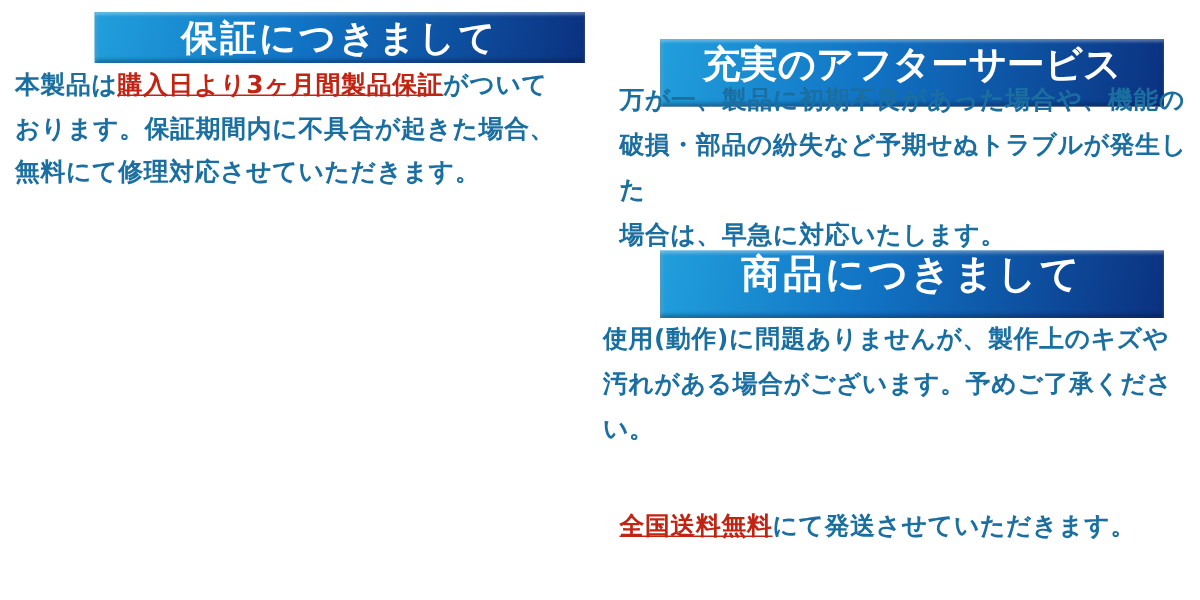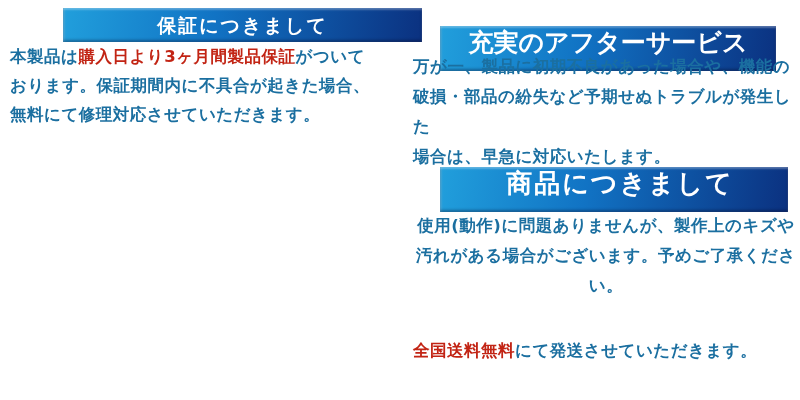--- a/index.html
+++ b/index.html
@@ -27,22 +27,22 @@
     position:absolute;
     background:linear-gradient(99deg,var(--banner-gradient-left) 0%,var(--banner-gradient-mid) 42%,var(--banner-gradient-right) 100%);
     color:var(--banner-text);
     font-weight:bold;
     text-align:center;
     letter-spacing:2px;
     box-shadow:inset 0 2px 2px rgba(255,255,255,0.28), inset 0 -2px 3px rgba(0,0,30,0.35), inset 2px 0 2px rgba(255,255,255,0.15);
     white-space:nowrap;
   }
   .banner-l{
-    left:63px; top:8px; width:359px; height:34px;
-    font-size:19px; line-height:34px;
+    left:63px; top:8px; width:327px; height:34px;
+    font-size:24px; line-height:34px;
   }
   .banner-r{
     left:440px; width:336px; height:45px;
     font-size:26px; line-height:33px;
   }
   .banner-r.tight{letter-spacing:0;font-size:25px;}
   .text-block{
     position:absolute;
     font-weight:bold;
     color:var(--body-text);
@@ -50,24 +50,24 @@
     line-height:29px;
     letter-spacing:0.5px;
   }
   .text-block p{
     margin:0 0 4px 0;
     white-space:pre-line;
   }
   .text-block p:last-child{margin-bottom:0;}
   .tb-left{left:10px; top:42px; width:392px;}
   .tb-r1{left:413px; top:52px;  width:386px; line-height:30px;}
-  .tb-r2{left:413px; top:211px; width:386px; line-height:30px;text-align:center;}
+  .tb-r2{left:402px; top:211px; width:386px; line-height:30px;}
   .tb-r3{left:413px; top:336px; width:386px; line-height:30px;}
   .seg-blue{color:var(--body-text);margin-top:28px;}
-  .seg-red{color:var(--highlight-text);}
+  .seg-red{color:var(--highlight-text);text-decoration:underline;}
 </style>
 </head>
 <body>
 
 <div class="canvas">
 
   <div class="banner banner-l">保証につきまして</div>
 
   <div class="text-block tb-left">
     <p><span class="seg-blue">本製品は</span><span class="seg-red">購入日より3ヶ月間製品保証</span><span class="seg-blue">がついて
@@ -76,21 +76,21 @@
   </div>
 
   <div class="banner banner-r tight" style="top:26px;">充実のアフターサービス</div>
 
   <div class="text-block tb-r1">
     <p><span class="seg-blue">万が一、製品に初期不良があった場合や、機能の
 破損・部品の紛失など予期せぬトラブルが発生した
 場合は、早急に対応いたします。</span></p>
   </div>
 
-  <div class="banner banner-r" style="top:167px;padding-left:12px;">商品につきまして</div>
+  <div class="banner banner-r" style="top:167px;">商品につきまして</div>
 
   <div class="text-block tb-r2">
     <p><span class="seg-blue">使用(動作)に問題ありませんが、製作上のキズや
 汚れがある場合がございます。予めご了承ください。</span></p>
   </div>
 
 
   <div class="text-block tb-r3">
     <p><span class="seg-red">全国送料無料</span><span class="seg-blue">にて発送させていただきます。</span></p>
   </div>

